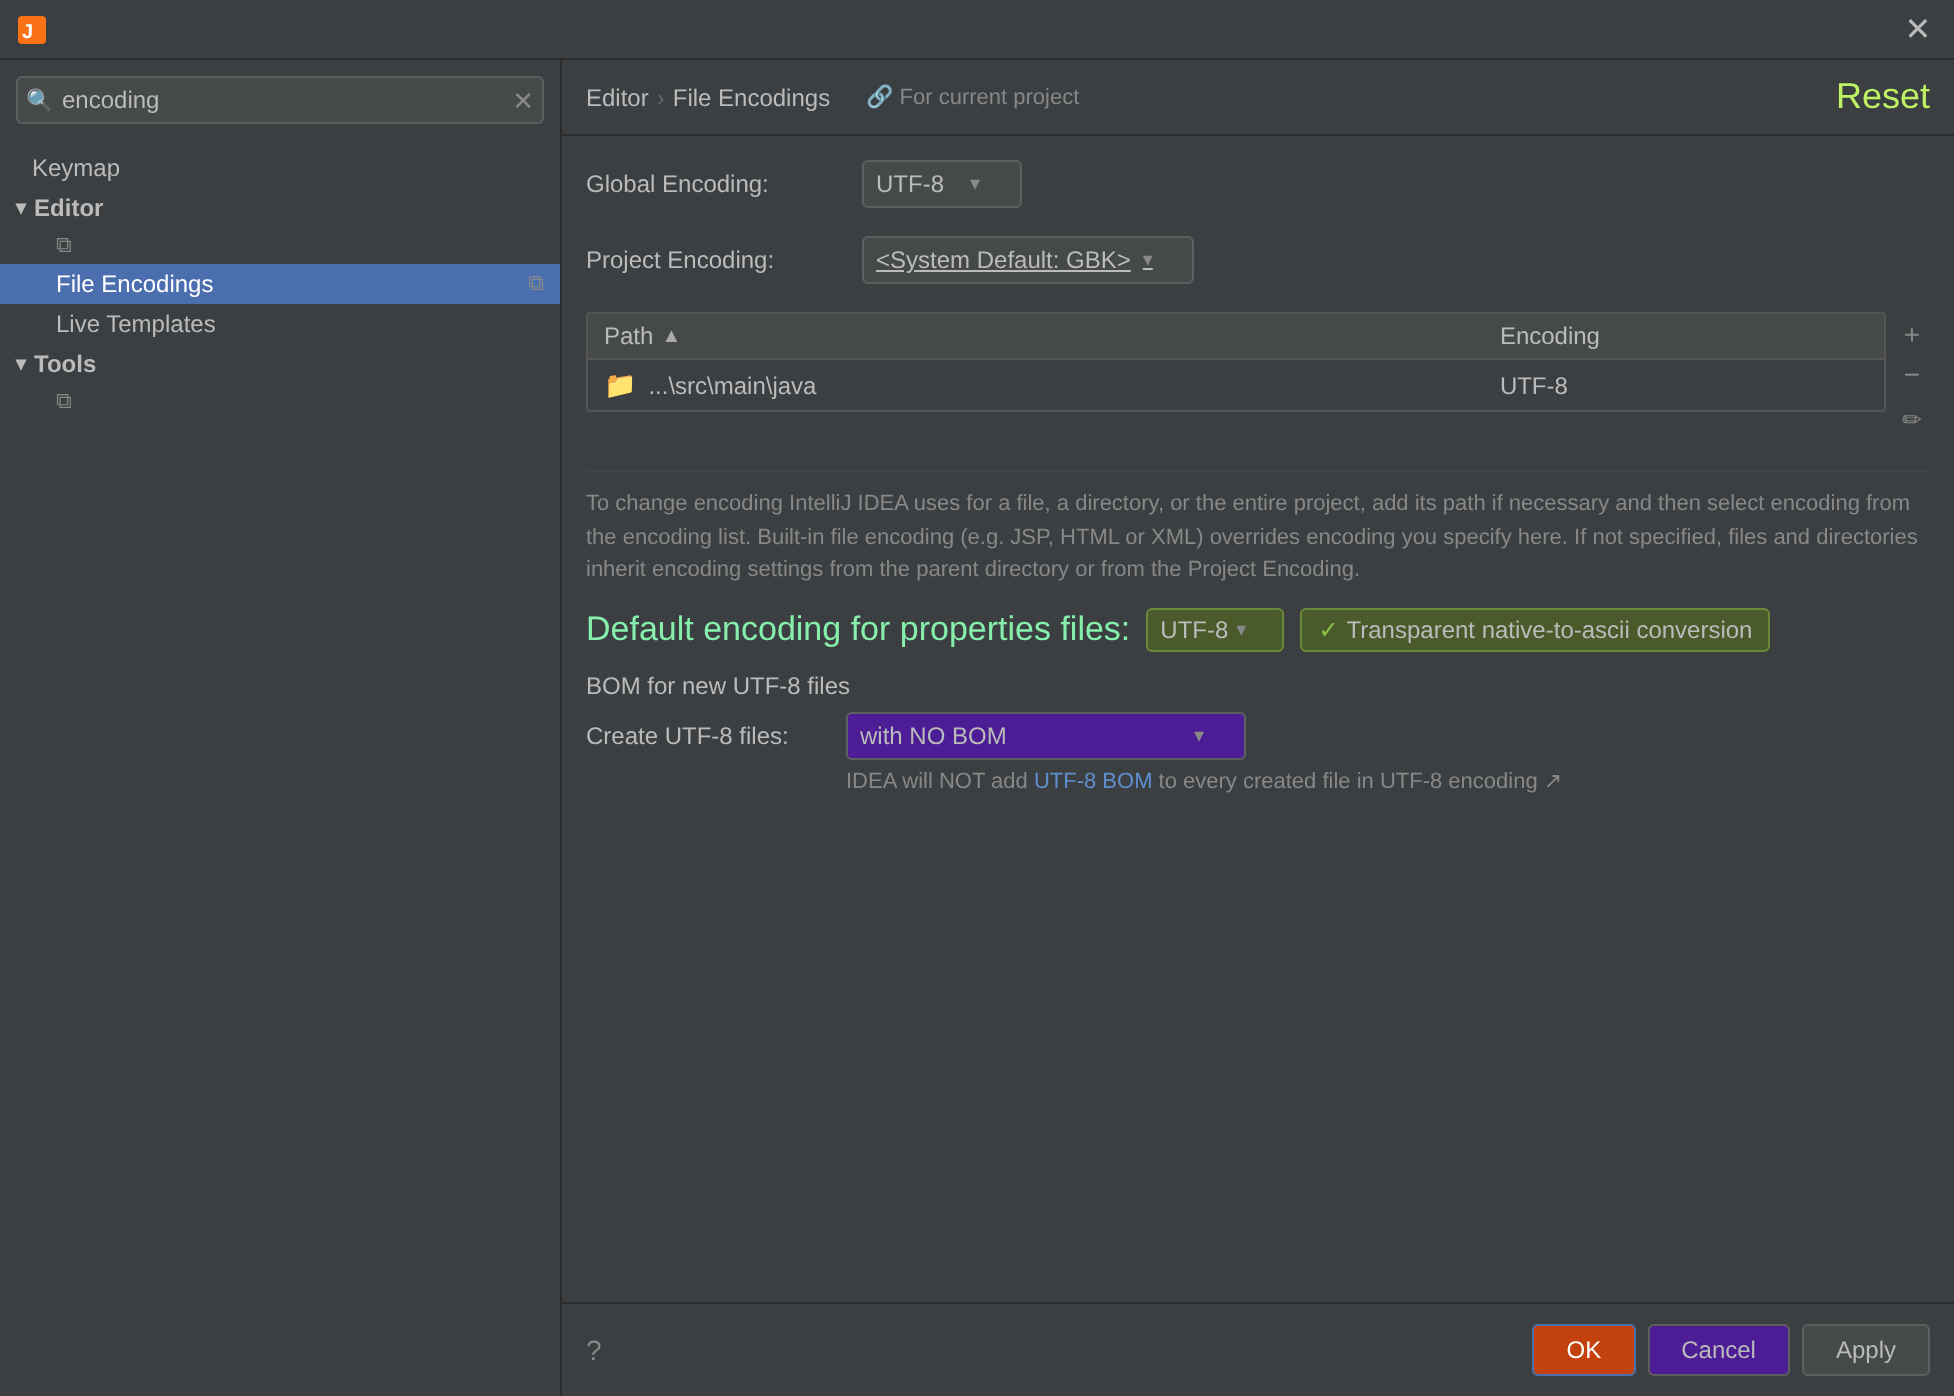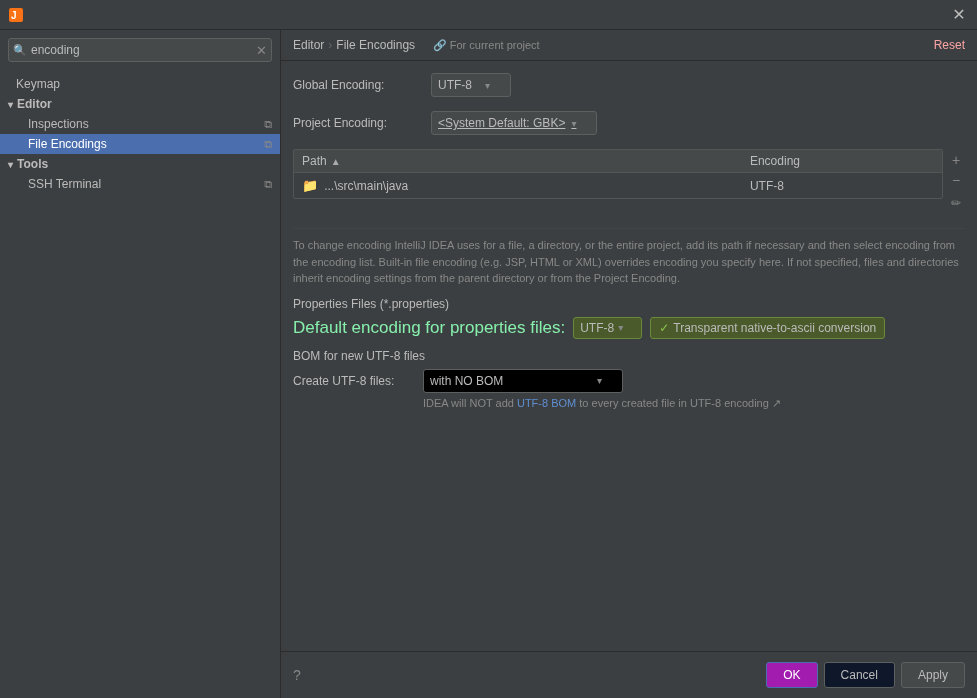--- a/index.html
+++ b/index.html
@@ -146,23 +146,23 @@
     }
     .breadcrumb-sep { color: #666666; }
     .breadcrumb-current { color: #bbbbbb; }
     .project-tag {
       margin-left: 12px;
       color: #888888;
       font-size: 11px;
       display: flex; align-items: center; gap: 3px;
     }
     .reset-link {
-      color: #fca5a5;
-      cursor: pointer;
-      font-size: 12px;
+      color: #bef264;
+      cursor: pointer;
+      font-size: 18px;
     }
 
     
     .content-body {
       flex: 1;
       padding: 12px;
       overflow-y: auto;
       display: flex;
       flex-direction: column;
       gap: 10px;
@@ -318,21 +318,21 @@
     }
     .check-mark { color: #8bc34a; font-size: 12px; }
 
     
     .bom-row {
       display: flex;
       align-items: center;
       gap: 0;
     }
     .bom-dropdown {
-      background: #000000;
+      background: #4c1d95;
       border: 1px solid #5e6060;
       border-radius: 3px;
       color: #bbbbbb;
       padding: 2px 20px 2px 6px;
       font-size: 12px;
       outline: none;
       cursor: pointer;
       display: inline-flex;
       align-items: center;
       height: 24px;
@@ -360,25 +360,25 @@
       background: #3c3f41;
     }
     .footer-left { color: #888888; font-size: 14px; cursor: pointer; }
     .footer-buttons { display: flex; gap: 6px; }
     .btn {
       padding: 5px 16px;
       border-radius: 3px;
       border: 1px solid #5e6060;
       font-size: 12px;
       cursor: pointer;
-      background: #0f172a;
+      background: #4c1d95;
       color: #bbbbbb;
     }
     .btn-primary {
-      background: #a21caf;
+      background: #c2410c;
       border-color: #4b6eaf;
       color: #ffffff;
     }
     .btn-apply {
       background: #45494a;
       border-color: #5e6060;
     }
 
     
     .sort-arrow { font-size: 10px; color: #aaaaaa; }
@@ -410,37 +410,38 @@
       <div class="nav-item">
         <span class="nav-item-label">Keymap</span>
       </div>
 
       <div class="nav-item section-header">
         <span class="arrow">▾</span>
         <span class="nav-item-label">Editor</span>
       </div>
 
       <div class="nav-item nav-indent">
-        <span class="nav-item-label">Inspections</span>
         <span class="nav-item-icon">⧉</span>
       </div>
 
       <div class="nav-item nav-indent active">
         <span class="nav-item-label">File Encodings</span>
         <span class="nav-item-icon">⧉</span>
       </div>
 
+      <div class="nav-item nav-indent">
+        <span class="nav-item-label">Live Templates</span>
+      </div>
 
       <div class="nav-item section-header">
         <span class="arrow">▾</span>
         <span class="nav-item-label">Tools</span>
       </div>
 
       <div class="nav-item nav-indent">
-        <span class="nav-item-label">SSH Terminal</span>
         <span class="nav-item-icon">⧉</span>
       </div>
     </div>
   </div>
 
   <div class="content-panel">
 
     <div class="content-header">
       <div style="display:flex; align-items:center; gap:6px;">
         <div class="breadcrumb">
@@ -500,21 +501,20 @@
         <div class="table-actions">
           <button class="table-action-btn">+</button>
           <button class="table-action-btn">−</button>
           <button class="table-action-btn" style="margin-top:4px; font-size:12px;">✏</button>
         </div>
       </div>
 
       <div class="info-text">To change encoding IntelliJ IDEA uses for a file, a directory, or the entire project, add its path if necessary and then select encoding from the encoding list. Built-in file encoding (e.g. JSP, HTML or XML) overrides encoding you specify here. If not specified, files and directories inherit encoding settings from the parent directory or from the Project Encoding.</div>
 
       <div>
-        <div class="section-title">Properties Files (*.properties)</div>
         <div class="properties-row">
           <span class="prop-label">Default encoding for properties files:</span>
           <div class="utf8-dropdown">
             <span>UTF-8</span>
             <span style="margin-left:4px; color:#888; font-size:10px;">▾</span>
           </div>
           <div class="transparent-checkbox">
             <span class="check-mark">✓</span>
             <span> Transparent native-to-ascii conversion</span>
           </div>

